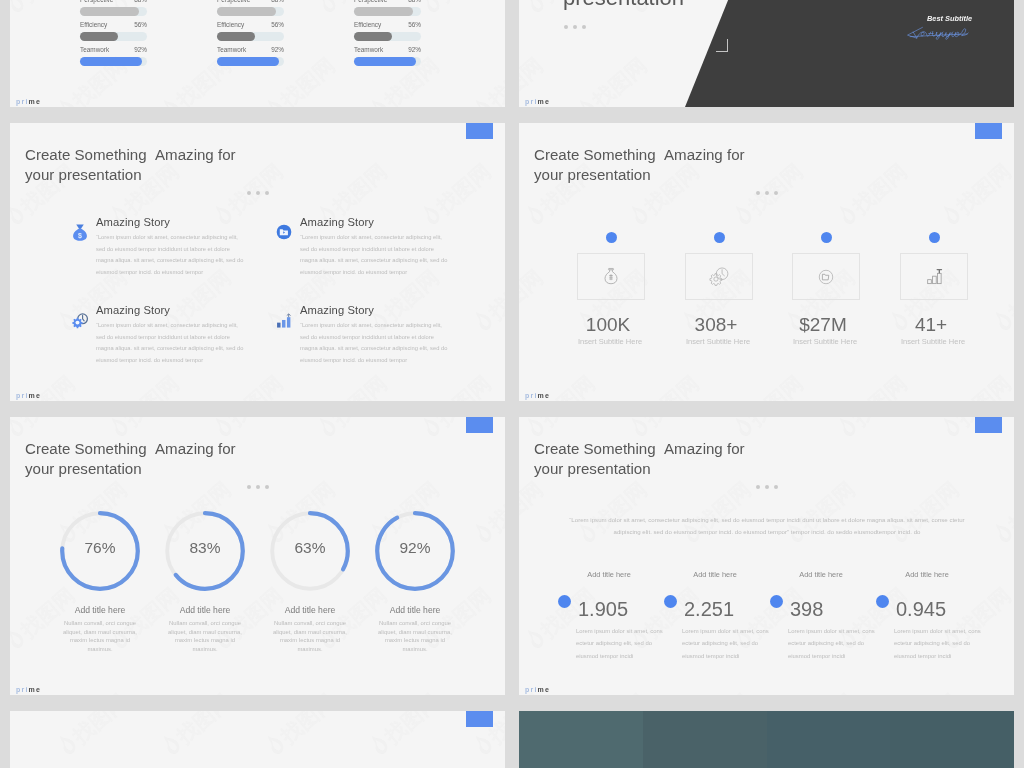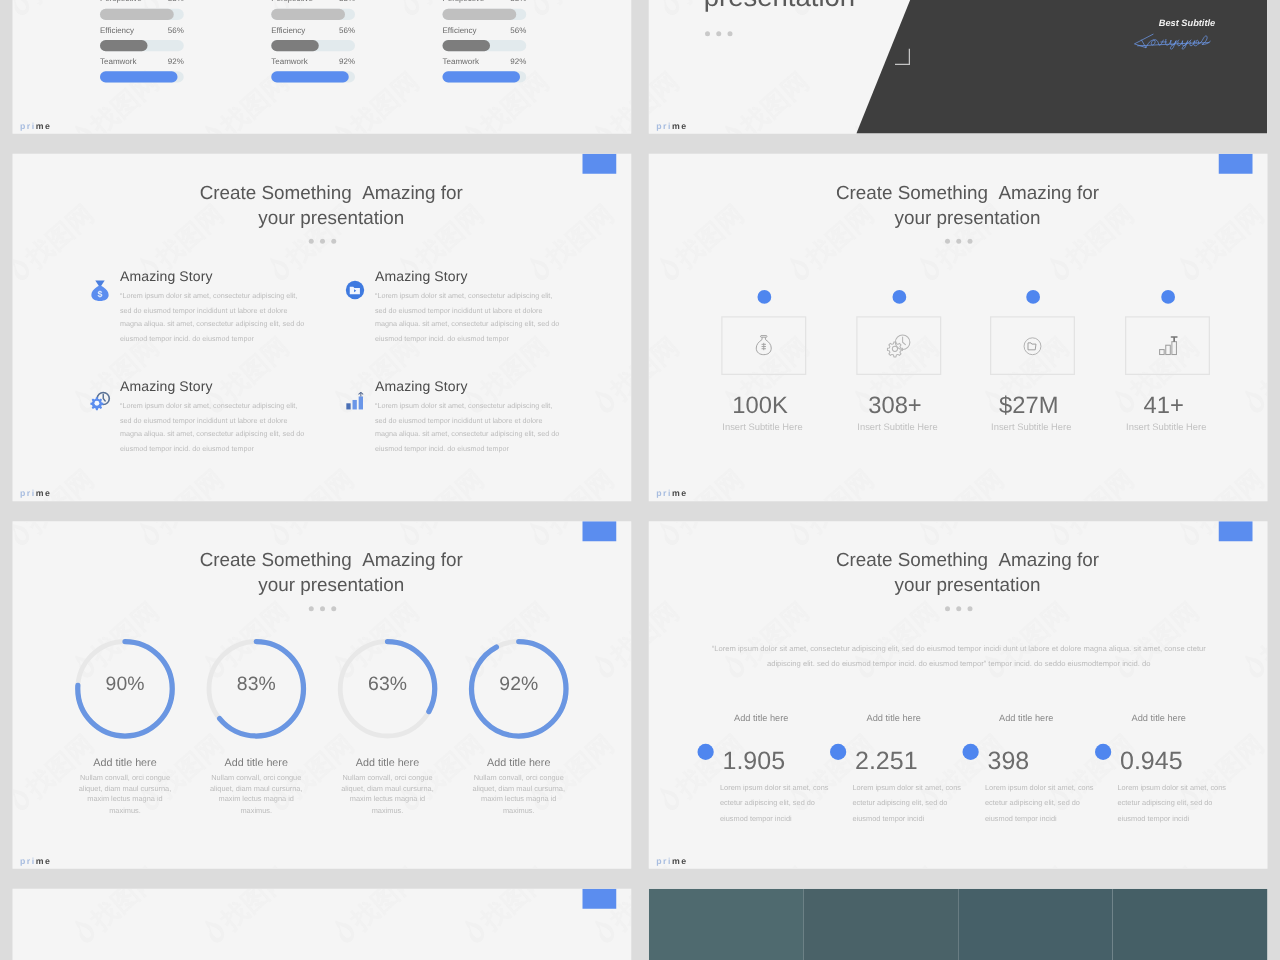--- a/index.html
+++ b/index.html
@@ -8,21 +8,21 @@
   .slide{position:absolute;background:#f5f5f5;overflow:hidden;width:495px;height:278px;}
 
   
   .accent{position:absolute;right:12px;top:0;width:27px;height:16px;background:#5b8def;}
 
   
   .prime{position:absolute;left:6px;bottom:2px;font-size:7px;letter-spacing:1.2px;font-weight:700;}
   .prime .a{color:#a8bde0;}
   .prime .b{color:#4b4b4b;}
 
-  .title{position:absolute;left:0;right:0;text-align:center;color:#575757;font-size:15.1px;line-height:20px;font-weight:400;margin-left:15px;}
+  .title{position:absolute;left:0;right:0;text-align:left;color:#575757;font-size:15.1px;line-height:20px;font-weight:400;margin-left:15px;}
   .dots{position:absolute;left:0;right:0;display:flex;justify-content:center;gap:5px;}
   .dots i{display:block;width:4px;height:4px;border-radius:50%;background:#c9c9c9;}
 
   
   .s-r0c0{left:10px;top:-171px;}
   .s-r0c1{left:519px;top:-171px;}
   .s-r1c0{left:10px;top:123px;}
   .s-r1c1{left:519px;top:123px;}
   .s-r2c0{left:10px;top:417px;}
   .s-r2c1{left:519px;top:417px;}
@@ -390,21 +390,21 @@
         <i></i>
         <i></i>
         <i></i>
       </div>
 
   <div class="donutcol dc1">
     <svg class="ring" viewBox="0 0 100 100">
       <circle cx="50" cy="50" r="45" fill="none" stroke="#e8e8e8" stroke-width="4.6"></circle>
       <circle class="arc" cx="50" cy="50" r="45" fill="none" stroke="#6a96e2" stroke-width="5" stroke-linecap="round" stroke-dasharray="214.88493750554187 282.7433388230814"></circle>
     </svg>
-    <div class="dlabel">90%</div>
+    <div class="dlabel">76%</div>
     <div class="dtitle">Add title here</div>
     <div class="dtext">Nullam convall, orci congue aliquet, diam maul cursurna, maxim lectus magna id maximus.</div>
   </div>
 
   <div class="donutcol dc2">
     <svg class="ring" viewBox="0 0 100 100">
       <circle cx="50" cy="50" r="45" fill="none" stroke="#e8e8e8" stroke-width="4.6"></circle>
       <circle class="arc" cx="50" cy="50" r="45" fill="none" stroke="#6a96e2" stroke-width="5" stroke-linecap="round" stroke-dasharray="180.95573684677208 282.7433388230814"></circle>
     </svg>
     <div class="dlabel">83%</div>

